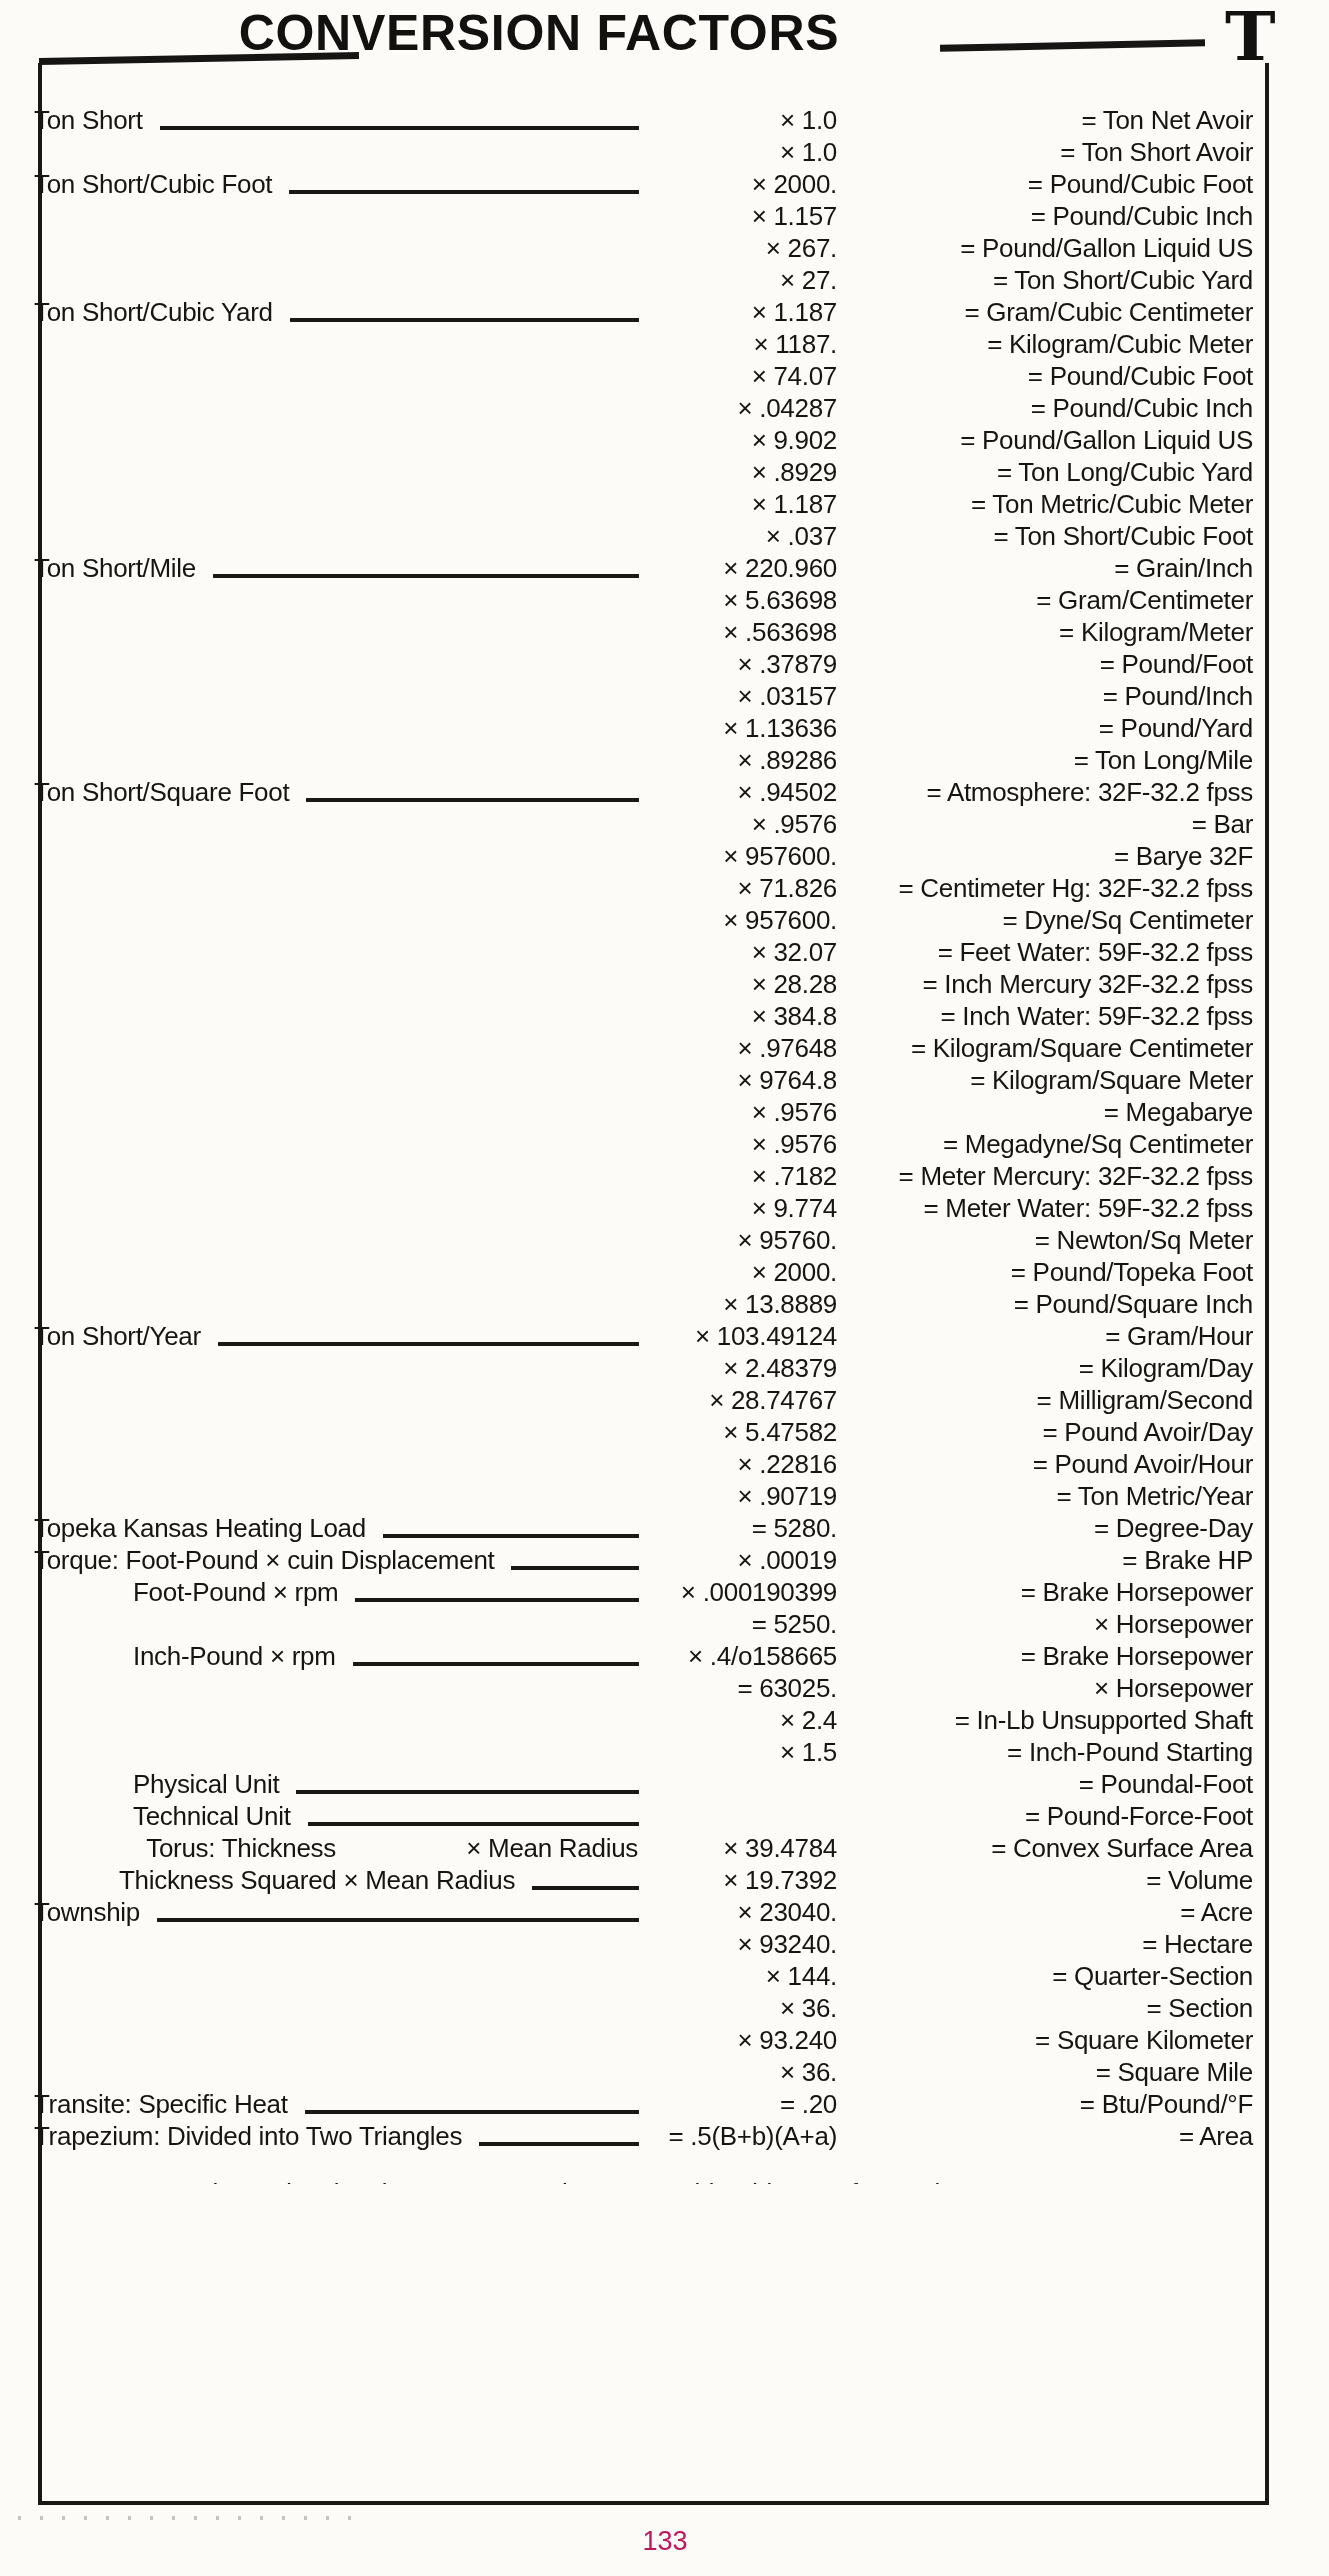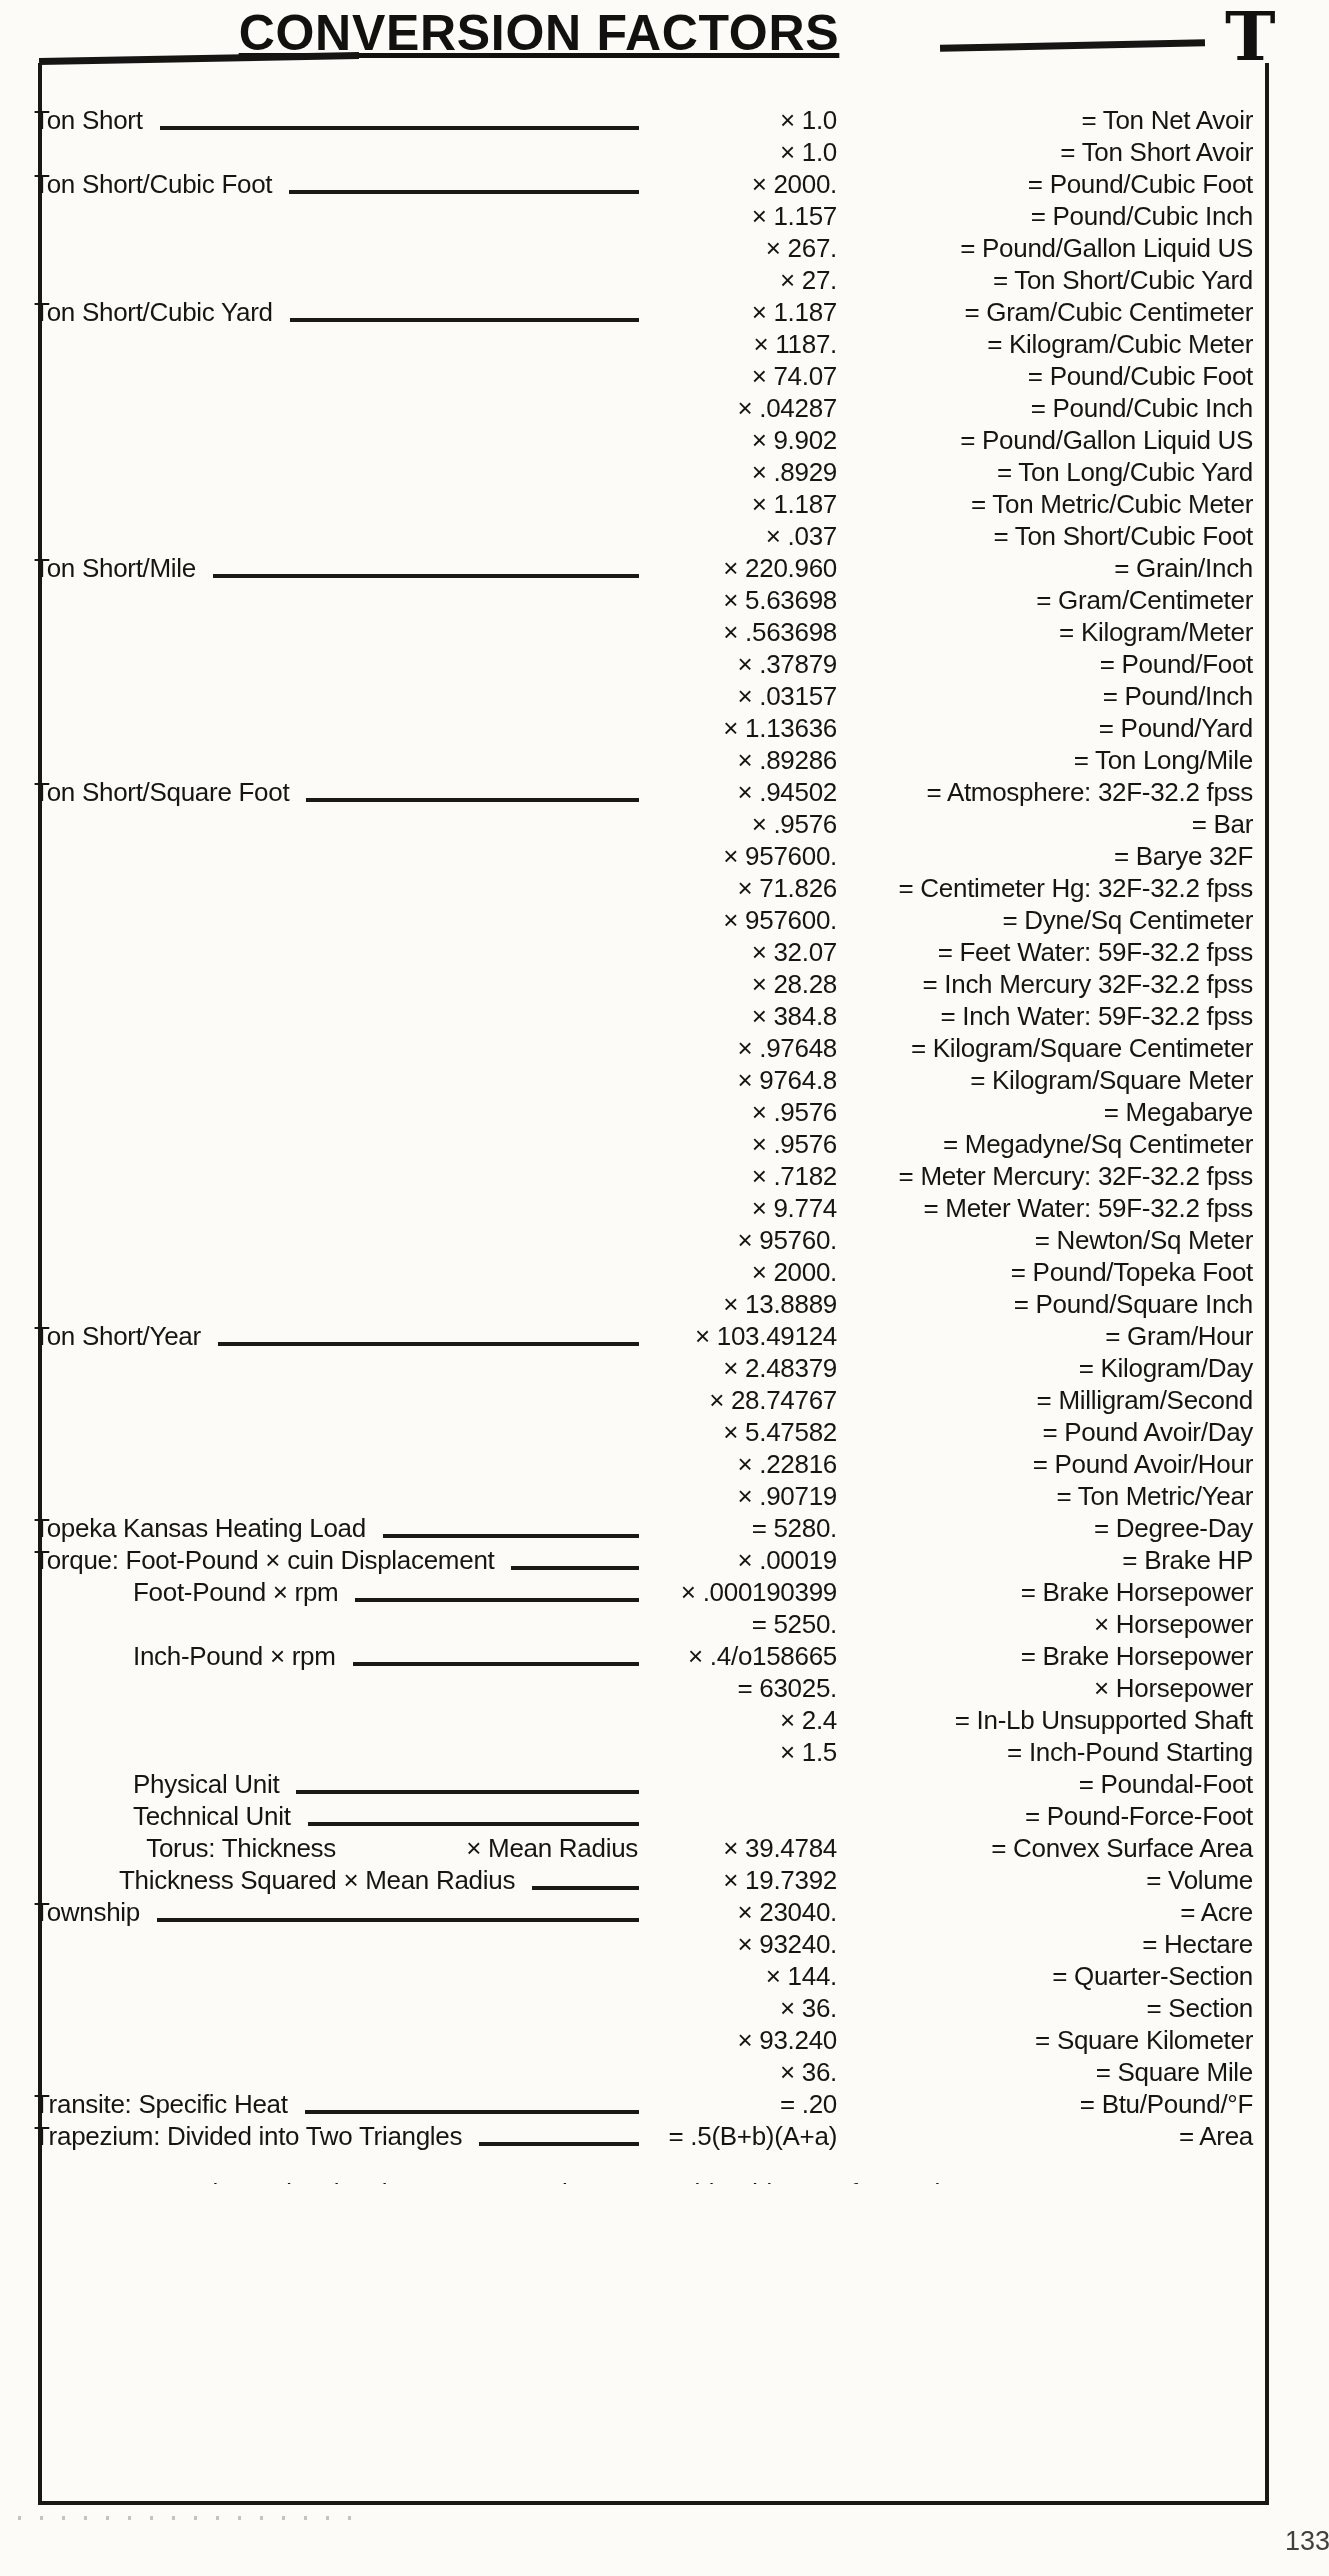--- a/index.html
+++ b/index.html
@@ -9,21 +9,21 @@
     background:#fcfbf7;
     font-family:"Liberation Sans", sans-serif;
     color:#171513;
     overflow:hidden;
   }
   
   .title{
     position:absolute;top:3.9px;left:0;width:1078px;
     text-align:center;
     font-weight:bold;font-size:50px;letter-spacing:0.7px;
-    color:#121110;white-space:nowrap;text-decoration:underline;
+    color:#121110;white-space:nowrap;
   }
   .rule{position:absolute;height:6.5px;background:#161514;}
   .rule-left{left:39px;top:55px;width:320px;transform:rotate(-1.1deg);}
   .rule-right{left:940px;top:42px;width:265px;transform:rotate(-1.2deg);}
   .letter-t{
     position:absolute;left:1225px;top:-3.9px;
     font-family:"DejaVu Serif", serif;font-weight:bold;
     font-size:68px;color:#121110;
   }
   
@@ -50,22 +50,22 @@
     border-bottom:4.6px solid #1b1917;
     margin:0 2.6px 5.9px 17px;
   }
   .c-val{padding-left:15.6px;}
   .c-unit{padding-left:15.6px;}
   .row.note{grid-template-columns:1219px;}
   .row.note .c-label{padding-left:143px;margin-top:25px;}
   
   .page-number{
     position:absolute;top:2526px;left:0;width:1330px;
-    text-align:right;font-size:27px;letter-spacing:0;
-    color:#404040;
+    text-align:center;font-size:27px;letter-spacing:0;
+    color:#be185d;
   }
   .scan-noise{
     position:absolute;left:18px;top:2516px;width:338px;height:3.9px;
     background:repeating-linear-gradient(90deg,#9a968e 0 3.3px,transparent 3.3px 22px);
     opacity:.55;
   }
 </style>
 </head>
 <body>
 

